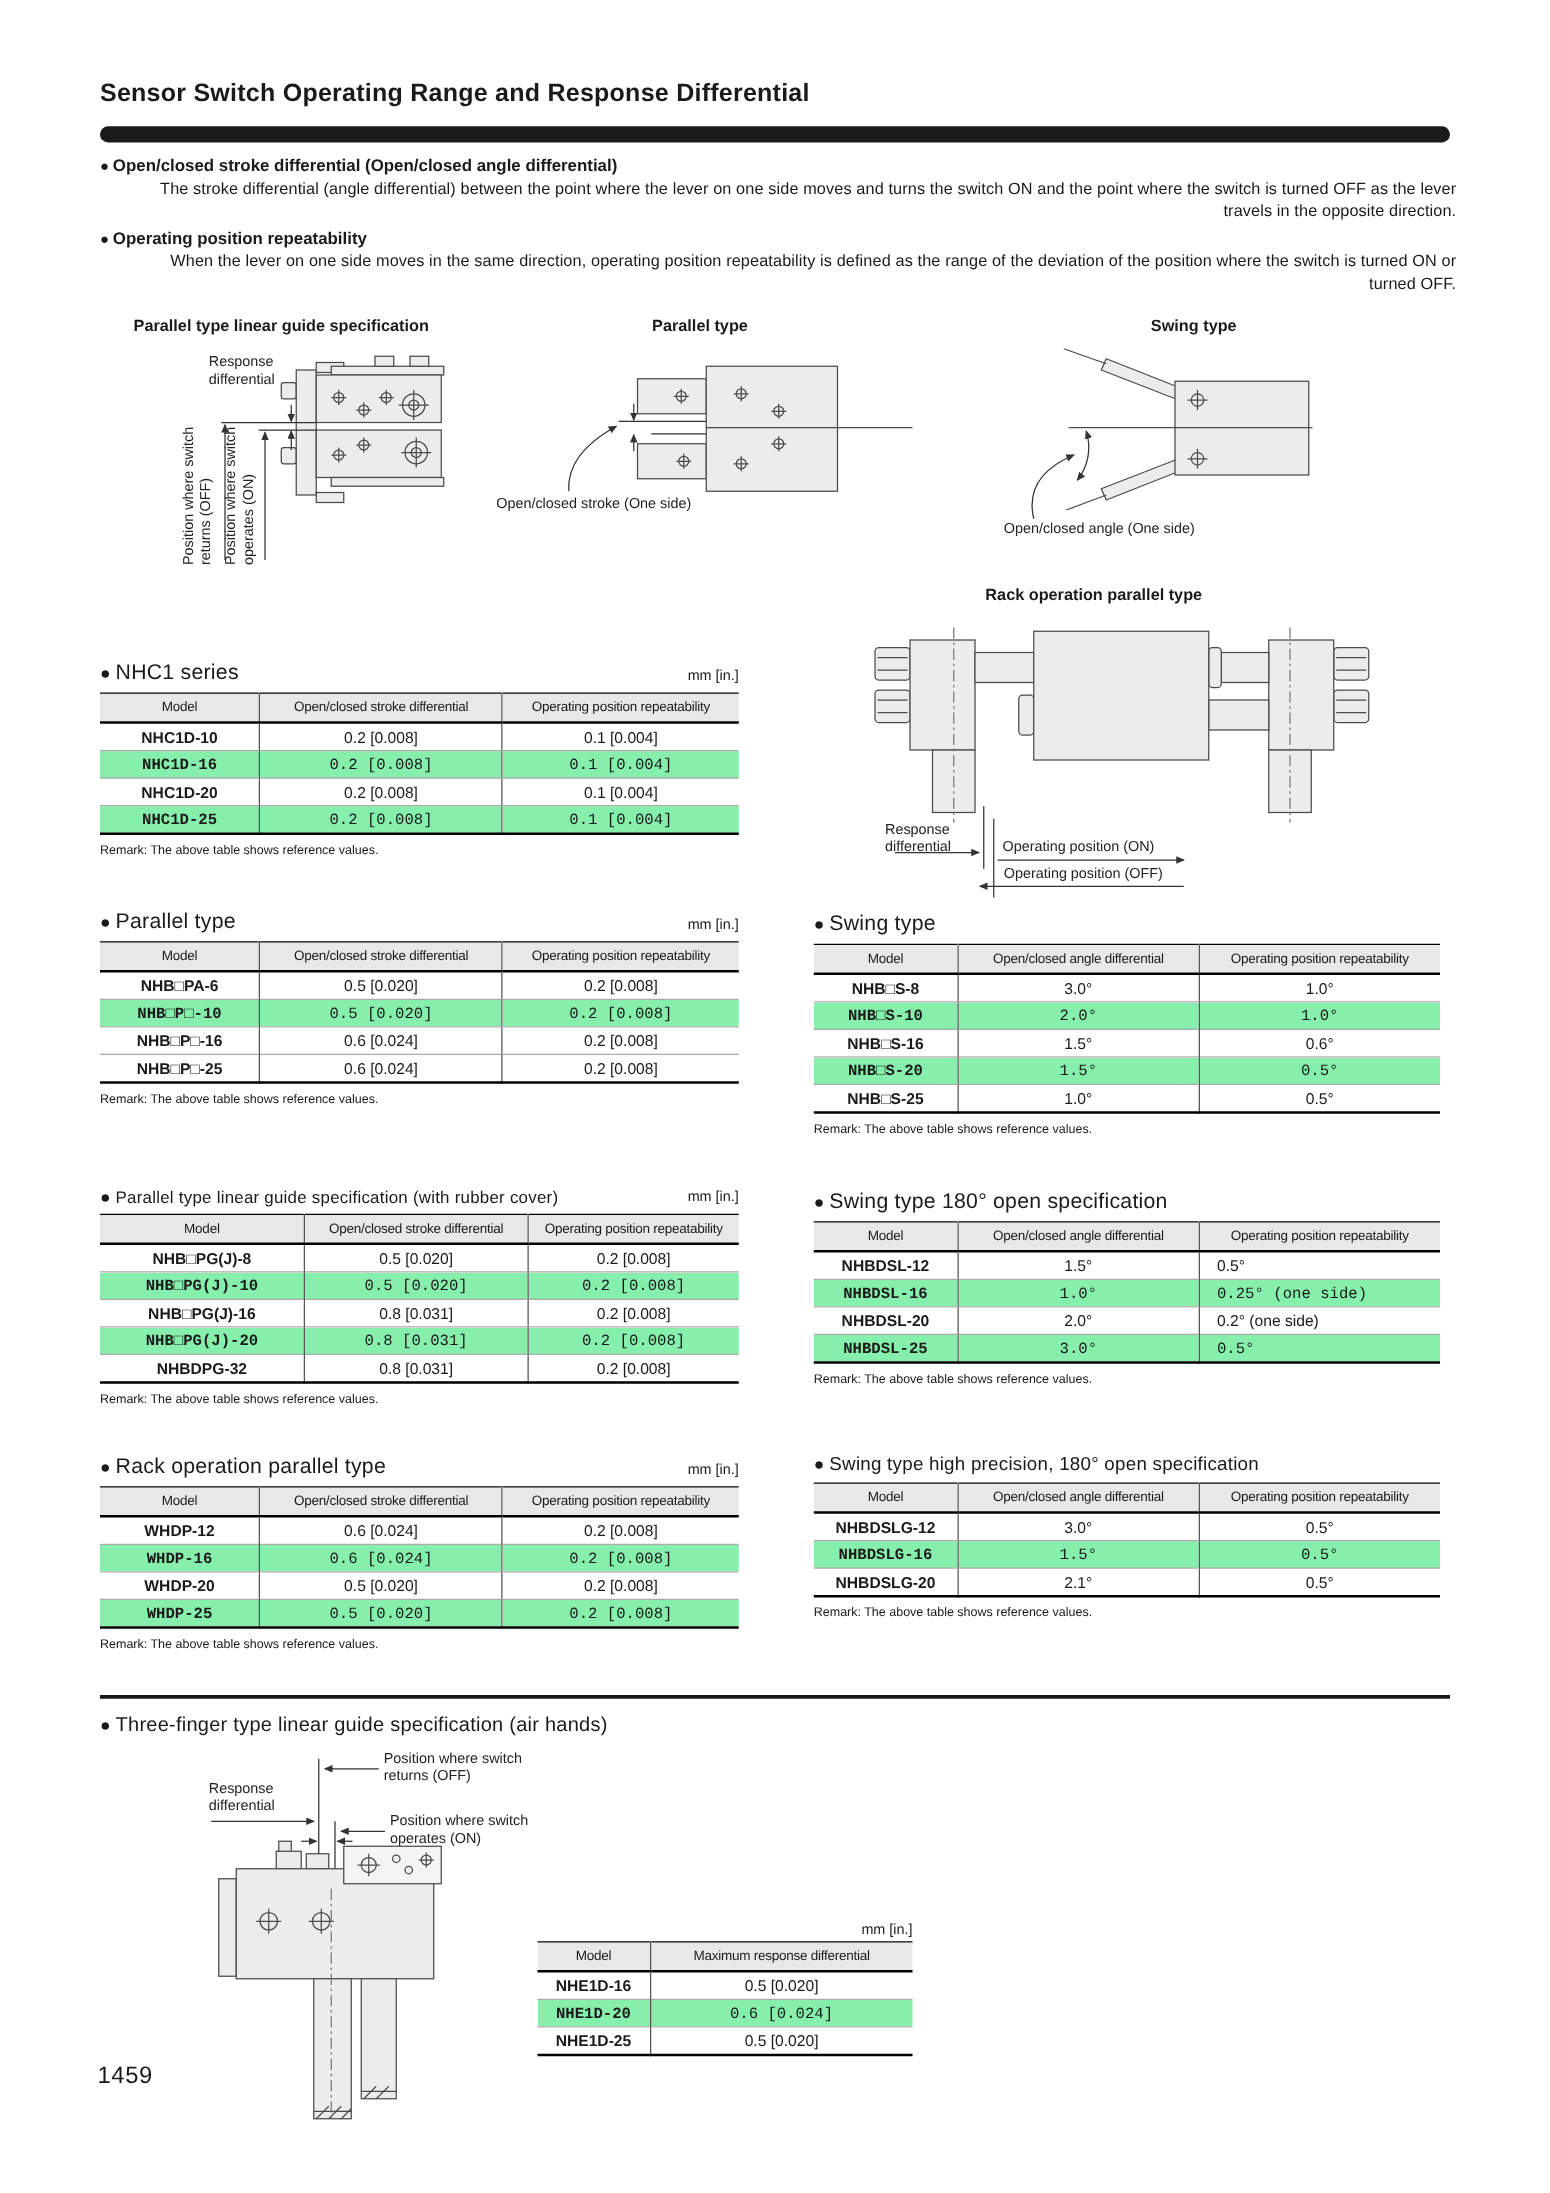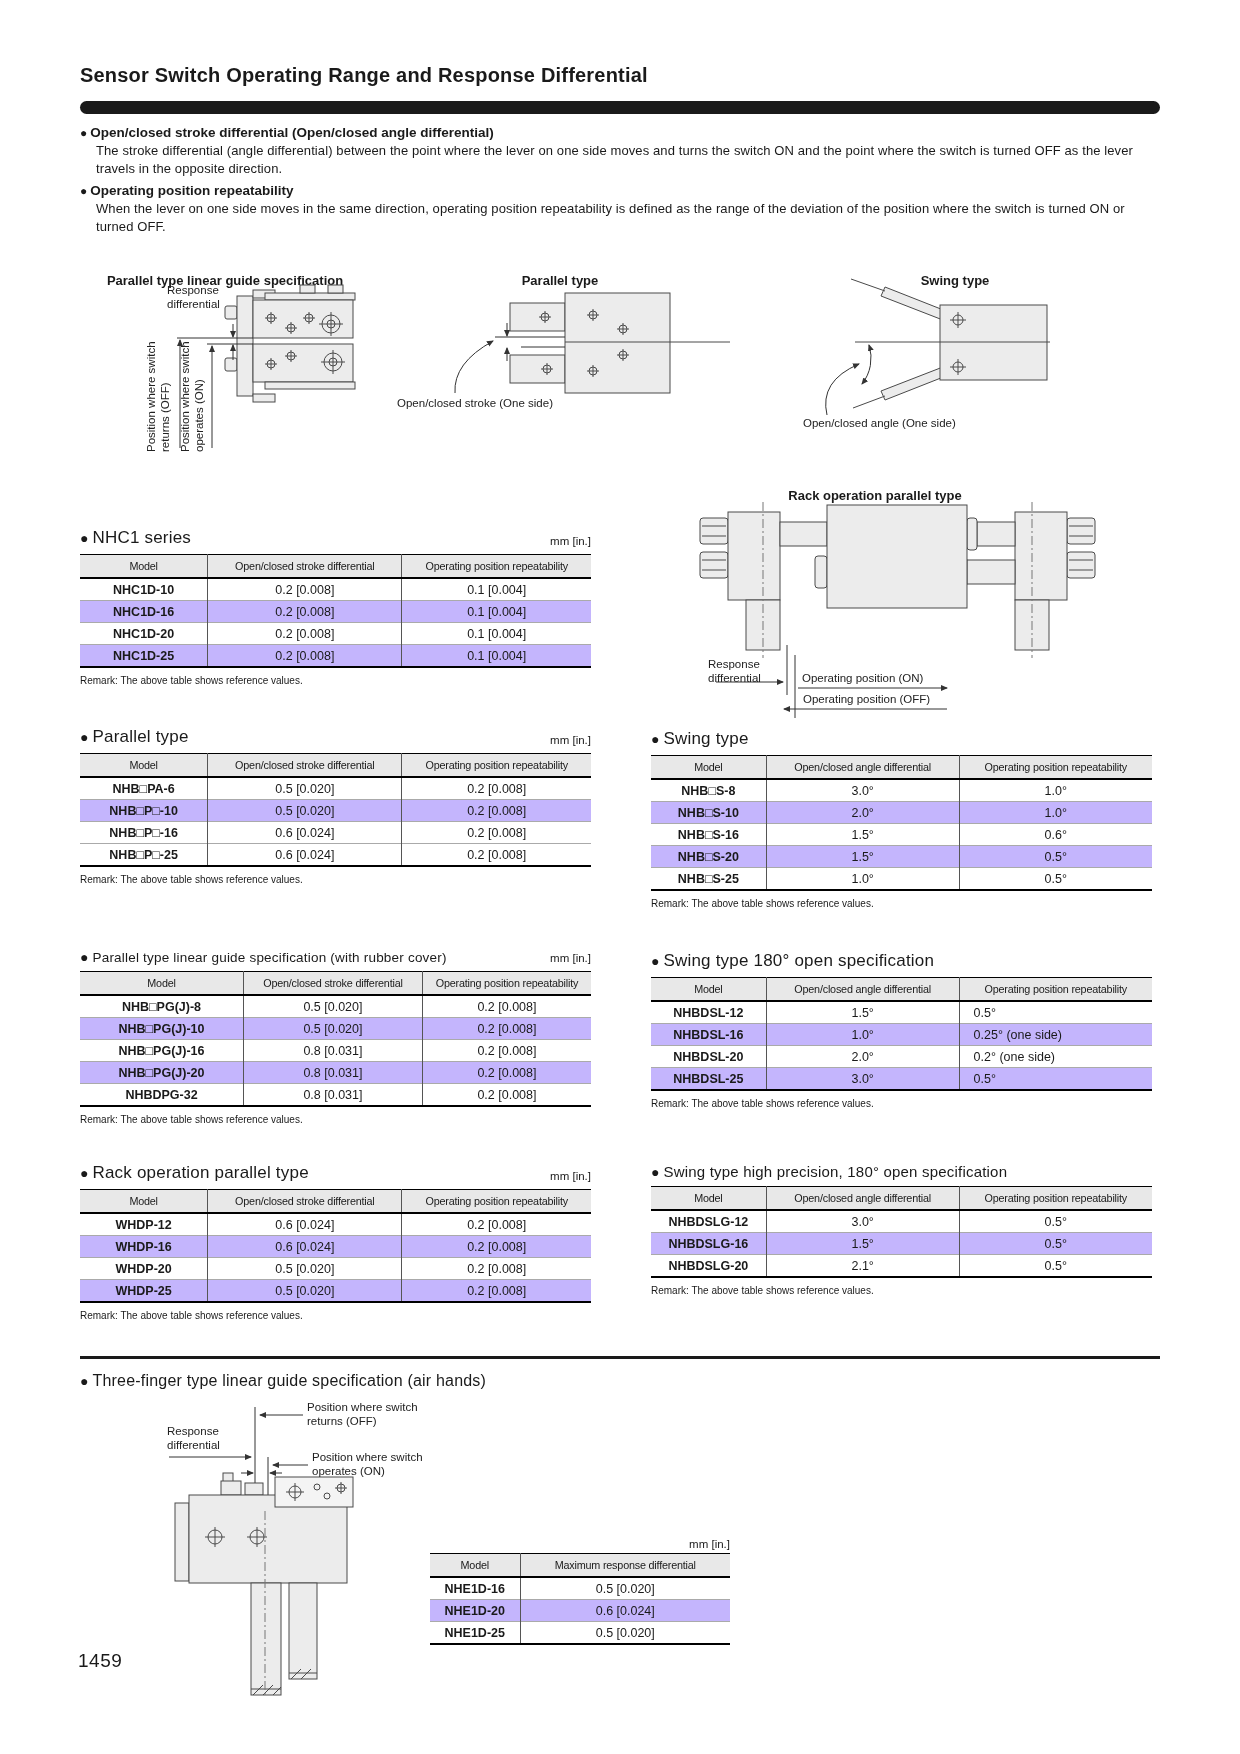--- a/index.html
+++ b/index.html
@@ -5,43 +5,43 @@
   html,body{margin:0;padding:0;background:#fff;}
   #page{position:relative;width:1240px;height:1754px;background:#fff;overflow:hidden;
         font-family:"Liberation Sans","DejaVu Sans",sans-serif;color:#1a1a1a;}
   .abs{position:absolute;}
   
   .page-title{font-size:20px;font-weight:bold;letter-spacing:.2px;}
   .title-bar{background:#1a1a1a;height:13px;border-radius:7px;}
   
   .intro-head{font-size:13.5px;font-weight:bold;line-height:18px;}
   .intro-head .bdot-s{font-size:12px;margin-right:3px;}
-  .intro-body{font-size:13px;line-height:17.5px;margin:0 0 5px 16px;letter-spacing:.1px;}
+  .intro-body{font-size:13px;line-height:17.5px;margin:0 0 5px 16px;letter-spacing:.1px;text-align:right;}
   
-  .diag-title{font-size:13px;font-weight:bold;text-align:center;margin-top:20px;}
+  .diag-title{font-size:13px;font-weight:bold;text-align:center;}
   .dlabel{font-size:11.5px;line-height:13.5px;color:#222;}
   .nowrap{white-space:nowrap;}
   .rot{transform:rotate(-90deg);transform-origin:0 0;}
   
   .sec{position:absolute;}
   .sec-head{position:relative;display:flex;align-items:baseline;margin-bottom:6px;}
   .bdot{font-size:14px;margin-right:4px;}
   .sec-title{font-size:17px;font-weight:normal;letter-spacing:.2px;}
   .sec-title.small{font-size:13.5px;}
   .sec-title.mid{font-size:15px;}
   .sec-title.tf{font-size:16px;}
   .unit{position:absolute;right:0;bottom:1px;font-size:11.5px;font-weight:normal;}
   table.spec{width:100%;border-collapse:collapse;border-top:1.5px solid #000;border-bottom:2.5px solid #000;table-layout:fixed;}
   table.spec th{background:#e8e8e8;font-weight:normal;font-size:10.8px;letter-spacing:-.2px;
                 padding:5px 1px;border-bottom:2px solid #000;text-align:center;overflow:hidden;white-space:nowrap;}
   table.spec td{font-size:12.5px;padding:3.5px 2px;text-align:center;white-space:nowrap;overflow:hidden;}
   table.spec th + th, table.spec td + td{border-left:1px solid #555;}
   table.spec tbody tr + tr td{border-top:1px solid #aaa;}
   table.spec td:first-child{font-weight:bold;}
-  table.spec tr.alt{background:#c4b5fd;}
+  table.spec tr.alt{background:#86efac;font-family:Liberation Mono, monospace;}
   table.spec.left3 td:nth-child(3){text-align:left;padding-left:14px;}
   .remark{font-size:10px;margin-top:7px;}
   .divider{background:#1a1a1a;height:2.5px;}
   .unit-top{font-size:11.5px;text-align:right;margin-bottom:3px;}
   .page-num{font-size:19px;letter-spacing:.5px;}
   svg{display:block;}
 </style>
 </head>
 <body>
 

